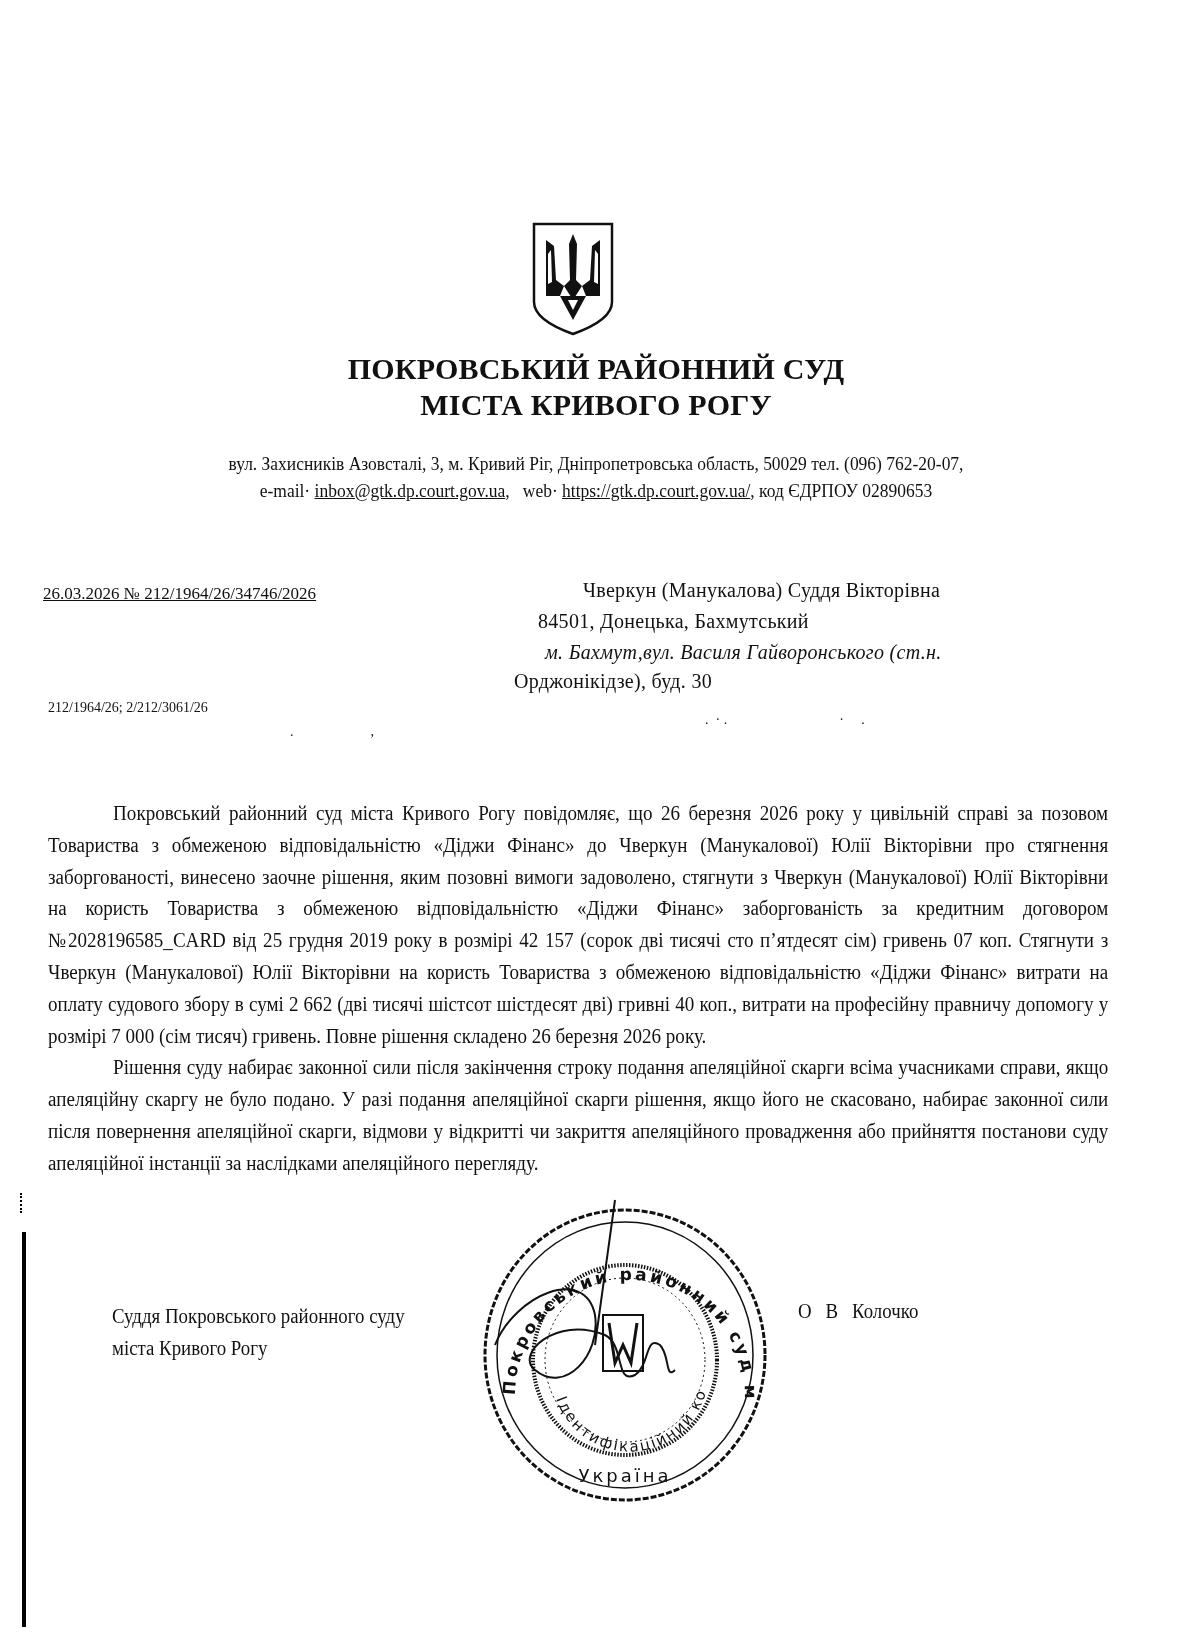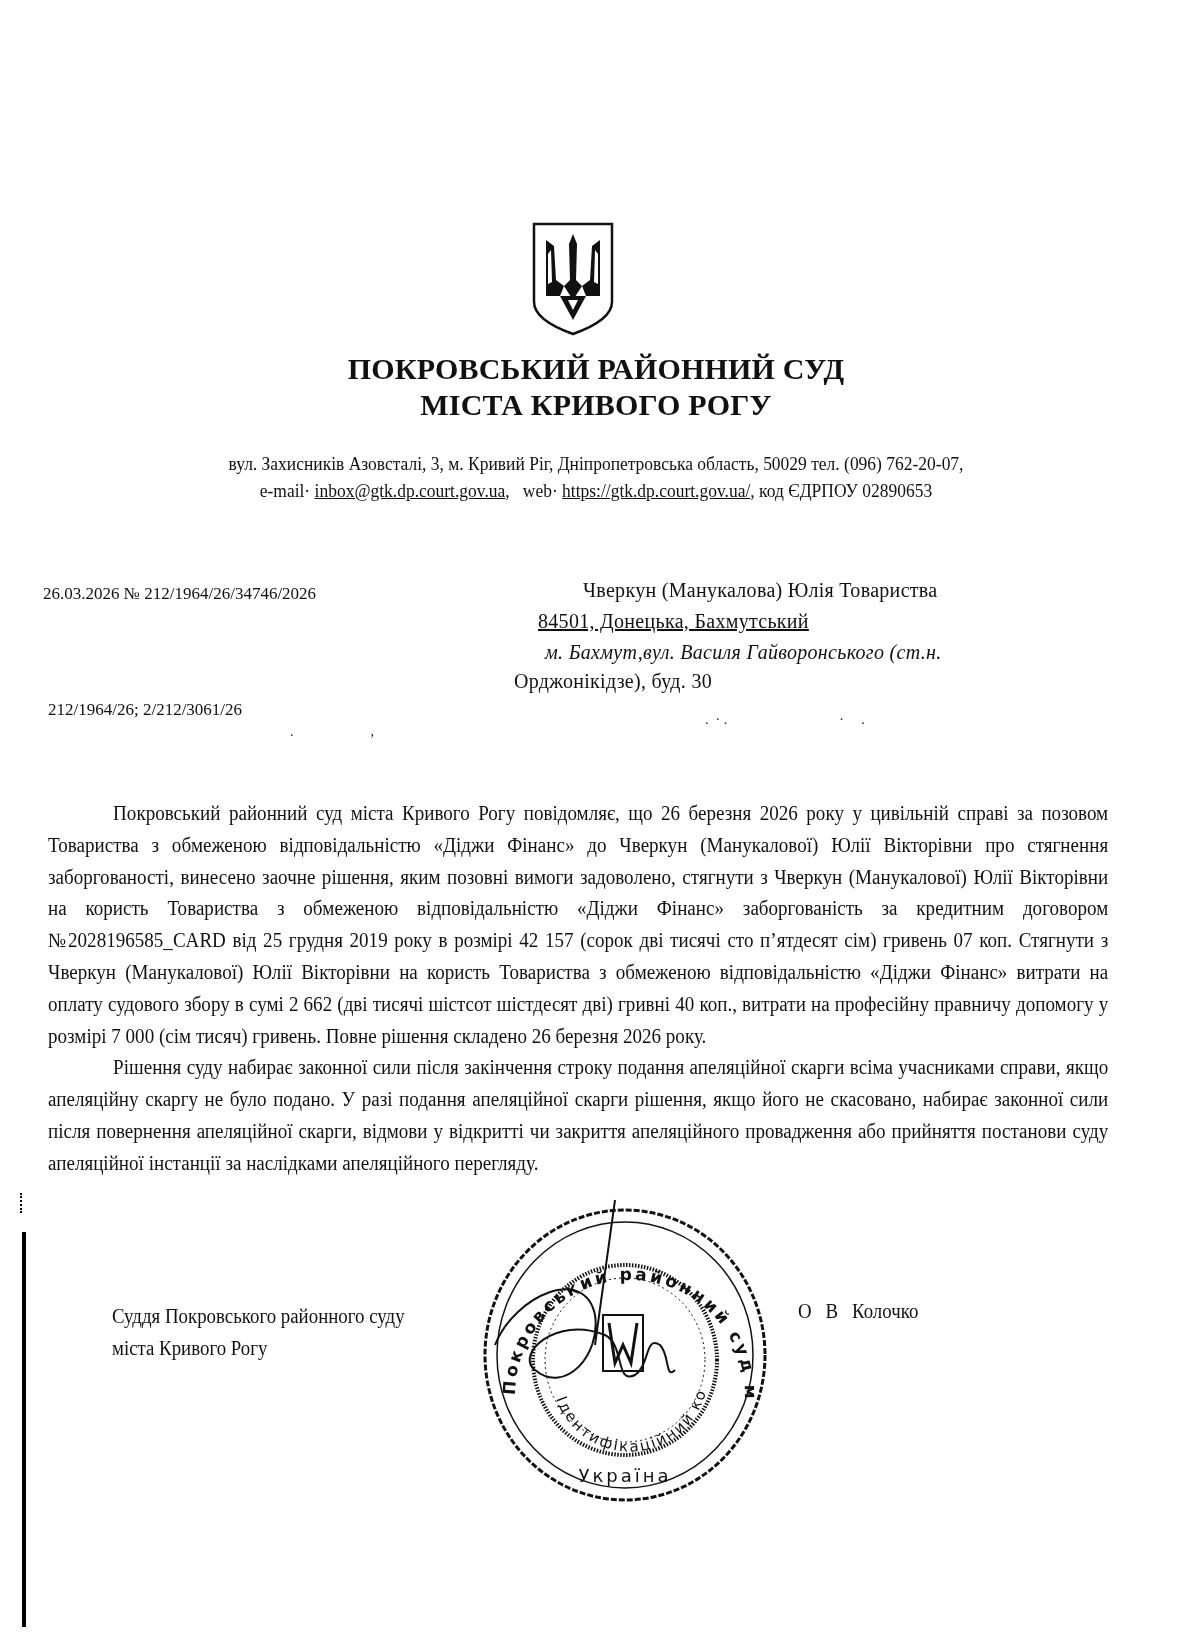--- a/index.html
+++ b/index.html
@@ -11,23 +11,23 @@
   .coat { left: 530px; top: 220px; width: 86px; height: 116px; }
   .court-title {
     left: 0; width: 1192px; text-align: center;
     font-weight: bold; font-size: 30px; letter-spacing: 0.2px;
   }
   .addr {
     left: 0; width: 1192px; text-align: center;
     font-size: 19px; transform: scaleX(0.92); transform-origin: center;
   }
   .addr u { text-decoration: underline; }
-  .outref { left: 43px; top: 584px; font-size: 17px; }
+  .outref { left: 43px; top: 584px; font-size: 17px; text-decoration: underline; }
   .recip { font-size: 20px; letter-spacing: 0.3px; }
-  .caseref { left: 48px; top: 700px; font-size: 17px; }
+  .caseref { left: 48px; top: 700px; font-size: 14px; }
   .body-text {
     left: 48px; width: 1062px; font-size: 20.5px; line-height: 31.8px;
     text-align: justify; transform: scaleX(0.93); transform-origin: left top;
   }
   .body-text p { margin: 0; text-indent: 70px; }
   .body-text p.second { margin-top: 0; }
   .signer { left: 112px; font-size: 20.5px; line-height: 32px; transform: scaleX(0.92); transform-origin: left top; }
   .signer-name { left: 798px; top: 1300px; font-size: 20.5px; word-spacing: 10px; transform: scaleX(0.92); transform-origin: left top; }
   .stamp { left: 475px; top: 1195px; width: 300px; height: 310px; }
   .edge-bar { left: 22px; top: 1232px; width: 4px; height: 395px; background: #000; }
@@ -54,22 +54,22 @@
 <div class="abs addr" style="top:453px;">вул. Захисників Азовсталі, 3, м. Кривий Ріг,  Дніпропетровська область, 50029 тел. (096) 762-20-07,</div>
 <div class="abs addr" style="top:480px;">
   <span>e-mail·</span>
   <u>inbox@gtk.dp.court.gov.ua</u>,&nbsp;&nbsp;
   <span>web·</span>
   <u>https://gtk.dp.court.gov.ua/</u><span>, код ЄДРПОУ 02890653</span>
 </div>
 
 <div class="abs outref">26.03.2026 №  212/1964/26/34746/2026</div>
 
-<div class="abs recip" style="left:583px; top:579px;">Чверкун (Манукалова) Юлія Товариства</div>
-<div class="abs recip" style="left:538px; top:610px;text-decoration:underline;">84501,  Донецька,  Бахмутський</div>
+<div class="abs recip" style="left:583px; top:579px;">Чверкун (Манукалова) Суддя Вікторівна</div>
+<div class="abs recip" style="left:538px; top:610px;">84501,  Донецька,  Бахмутський</div>
 <div class="abs recip" style="left:545px; top:641px;font-style:italic;">м. Бахмут,вул. Василя Гайворонського (ст.н.</div>
 <div class="abs recip" style="left:514px; top:670px;">Орджонікідзе), буд. 30</div>
 
 <div class="abs caseref">212/1964/26; 2/212/3061/26</div>
 
 <div class="abs specks" style="left:290px; top:724px;">.&nbsp;&nbsp;&nbsp;&nbsp;&nbsp;&nbsp;&nbsp;&nbsp;&nbsp;&nbsp;&nbsp;&nbsp;&nbsp;&nbsp;&nbsp;&nbsp;&nbsp;&nbsp;&nbsp;&nbsp;&nbsp;&nbsp;,</div>
 <div class="abs specks" style="left:705px; top:712px;">.&nbsp;&nbsp;·&nbsp;.&nbsp;&nbsp;&nbsp;&nbsp;&nbsp;&nbsp;&nbsp;&nbsp;&nbsp;&nbsp;&nbsp;&nbsp;&nbsp;&nbsp;&nbsp;&nbsp;&nbsp;&nbsp;&nbsp;&nbsp;&nbsp;&nbsp;&nbsp;&nbsp;&nbsp;&nbsp;&nbsp;&nbsp;&nbsp;&nbsp;&nbsp;&nbsp;·&nbsp;&nbsp;&nbsp;&nbsp;&nbsp;.</div>
 
 <div class="abs body-text" style="top:798px; width:1140px;">
   <p>Покровський районний суд міста Кривого Рогу повідомляє, що 26 березня 2026 року у цивільній справі за позовом Товариства з обмеженою відповідальністю «Діджи Фінанс» до Чверкун (Манукалової) Юлії Вікторівни про стягнення заборгованості, винесено заочне рішення, яким позовні вимоги  задоволено, стягнути з Чверкун (Манукалової) Юлії Вікторівни на користь Товариства з обмеженою відповідальністю «Діджи Фінанс» заборгованість за кредитним договором №2028196585_CARD від 25 грудня 2019 року в розмірі 42 157 (сорок дві тисячі сто п’ятдесят сім) гривень 07 коп. Стягнути з Чверкун (Манукалової) Юлії Вікторівни на користь Товариства з обмеженою відповідальністю «Діджи Фінанс» витрати на оплату судового збору в сумі 2 662 (дві тисячі шістсот шістдесят дві) гривні 40 коп., витрати на професійну правничу допомогу у розмірі 7 000 (сім тисяч) гривень. Повне рішення складено 26 березня 2026 року.</p>

